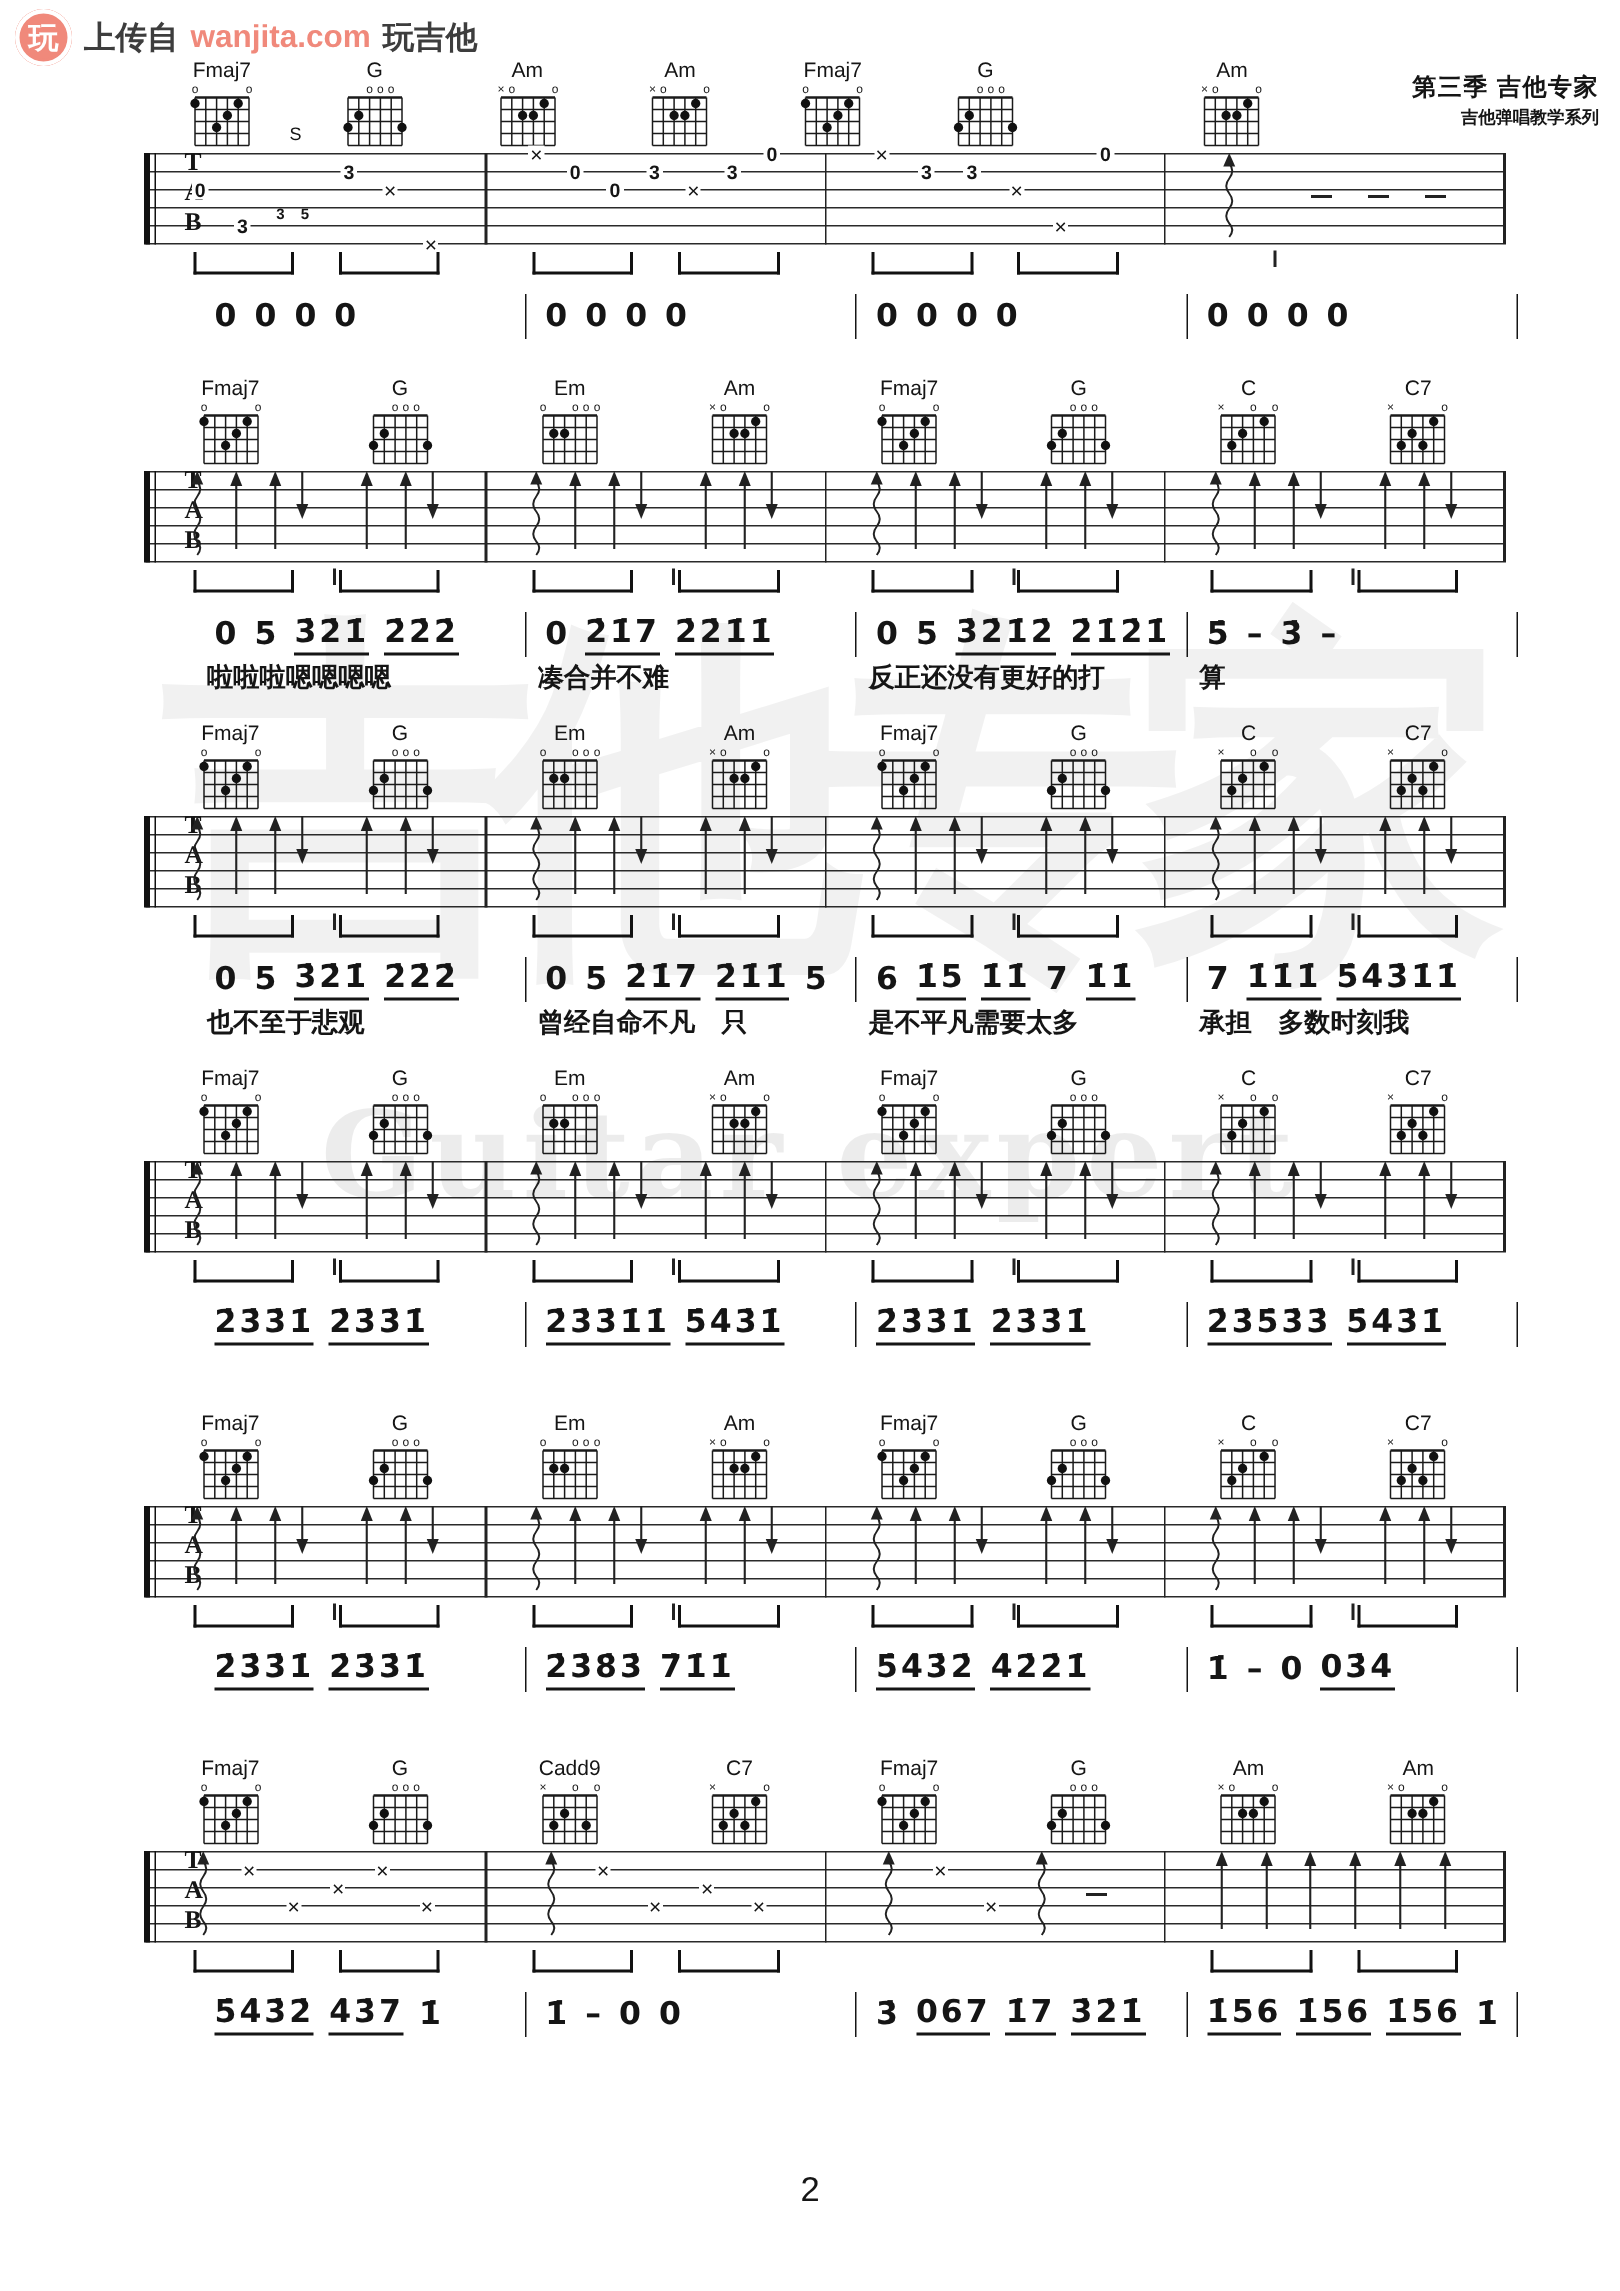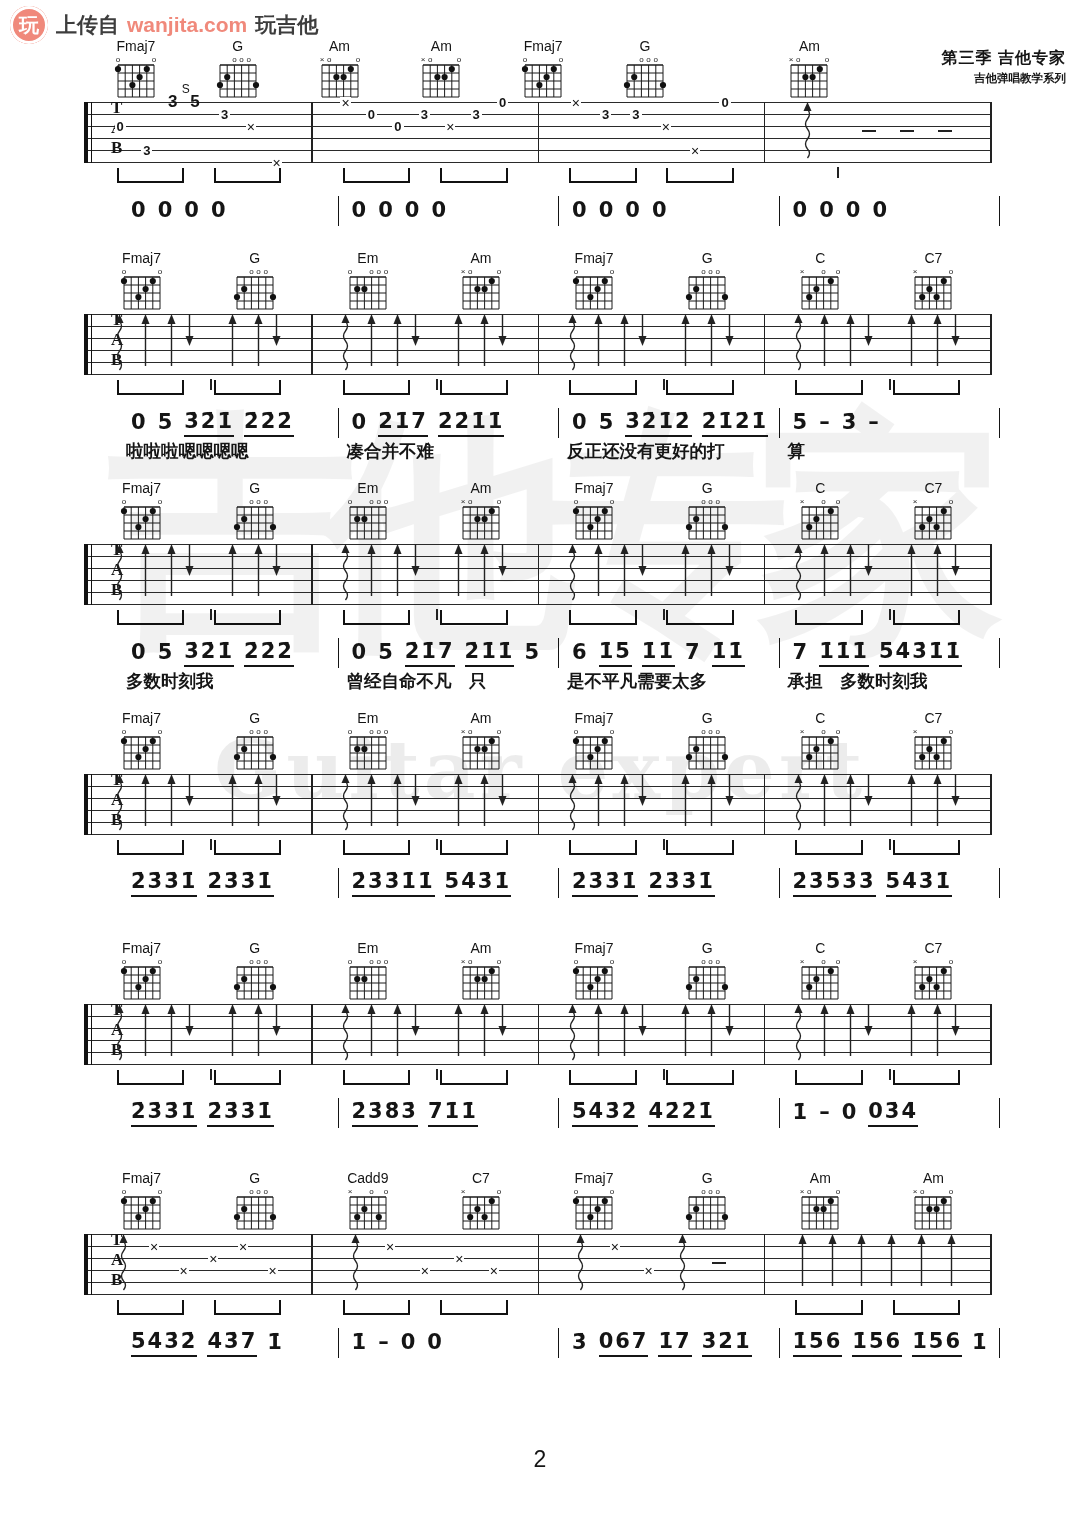--- a/index.html
+++ b/index.html
@@ -16,21 +16,21 @@
   .hdr-right{position:absolute;right:14px;top:4px;text-align:right;}
   .series{font-size:16px;font-weight:bold;letter-spacing:1px;margin-top:44px;}
   .series-sub{font-size:11.5px;font-weight:bold;margin-top:2px;}
   
   .wm{position:absolute;left:0;right:0;top:400px;text-align:center;pointer-events:none;z-index:0;}
   .wm-cn{font-family:"DejaVu Serif","Liberation Serif",serif;font-size:250px;line-height:1.05;
          color:#000;opacity:0.05;font-weight:bold;letter-spacing:-34px;}
   .wm-en{font-family:"DejaVu Serif","Liberation Serif",serif;font-size:80px;color:#000;opacity:0.07;
          font-weight:bold;letter-spacing:4px;margin-top:60px;}
   
-  .system{position:absolute;left:0;width:1064px;height:212px;z-index:1;}
+  .system{position:absolute;left:12px;width:1064px;height:212px;z-index:1;}
   .chords{position:absolute;left:85px;width:905px;top:0;height:56px;display:flex;}
   .cmeasure{flex:1;display:flex;justify-content:space-around;align-items:flex-end;}
   .cmeasure.single{justify-content:flex-start;padding-left:10%;}
   .chord{display:flex;flex-direction:column;align-items:center;}
   .cname{font-size:14px;line-height:14px;margin-bottom:1px;}
   .staff{position:absolute;left:85px;width:905px;top:56px;height:62px;}
   .sline{position:absolute;left:0;right:0;height:1px;background:#2a2a2a;}
   .sysbar{position:absolute;left:-1px;top:0;height:61px;width:4px;background:#111;}
   .sysbar2{position:absolute;left:6px;top:0;height:61px;width:1px;background:#111;}
   .bar{position:absolute;top:0;height:61px;width:1.5px;background:#222;}
@@ -39,21 +39,21 @@
   .tabl span{display:block;height:20px;}
   .mzone{position:absolute;top:0;height:62px;}
   .tokens{display:flex;justify-content:space-evenly;align-items:flex-start;height:62px;padding:0 14px;}
   .tk{display:flex;align-items:flex-start;}
   .x{font-size:14px;line-height:12px;background:#fff;padding:0 1px;}
   .num{font-size:13px;font-weight:bold;line-height:12px;background:#fff;padding:0 2px;}
   .tick{width:2px;height:11px;background:#222;margin-top:65px;}
   .sus{width:14px;height:2px;background:#222;margin-top:28px;}
   .slide{display:flex;flex-direction:column;align-items:center;margin-top:-18px;}
   .slide i{font-style:normal;font-size:12px;line-height:11px;}
-  .slide b{font-size:17px;line-height:13px;letter-spacing:4px;}
+  .slide b{font-size:10px;line-height:13px;letter-spacing:4px;margin-top:42px;}
   .beam{position:absolute;top:66px;height:13px;border-left:2.5px solid #111;
         border-right:2.5px solid #111;border-bottom:2.5px solid #111;}
   .melody{position:absolute;left:118px;width:882px;top:150px;height:30px;display:flex;z-index:1;}
   .mcell{flex:1;display:flex;align-items:center;border-right:1.6px solid #151515;
          font-weight:bold;font-size:21px;font-family:"DejaVu Sans","Liberation Sans",sans-serif;
          padding-left:8px;overflow:visible;white-space:nowrap;}
   .grp{margin:0 5px;letter-spacing:2px;padding-bottom:2px;}
   .grp.ug{border-bottom:2px solid #151515;}
   .lyrics{position:absolute;left:118px;width:882px;top:181px;display:flex;
           font-weight:bold;font-size:17.5px;z-index:1;}
@@ -1244,21 +1244,21 @@
             <span class="grp">7</span>
             <span class="grp ug">1̇1̇</span>
           </div>
           <div class="mcell">
             <span class="grp">7</span>
             <span class="grp ug">1̇1̇1̇</span>
             <span class="grp ug">5̇4̇3̇1̇1̇</span>
           </div>
         </div>
         <div class="lyrics">
-          <div class="lcell">多数时刻我</div>
+          <div class="lcell">也不至于悲观</div>
           <div class="lcell">曾经自命不凡　只</div>
           <div class="lcell">是不平凡需要太多</div>
           <div class="lcell">承担　多数时刻我</div>
         </div>
       </section>
       <section class="system" style="top: 718px;">
         <div class="chords">
           <div class="cmeasure">
             <div class="chord">
               <div class="cname">Fmaj7</div>

